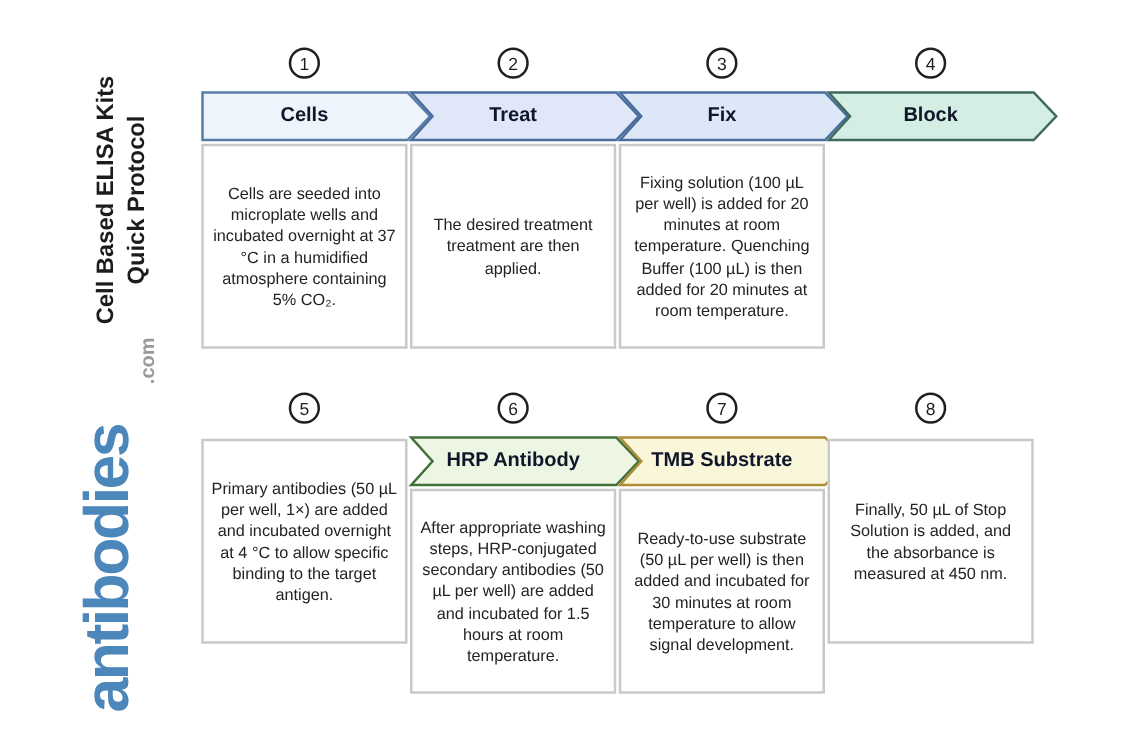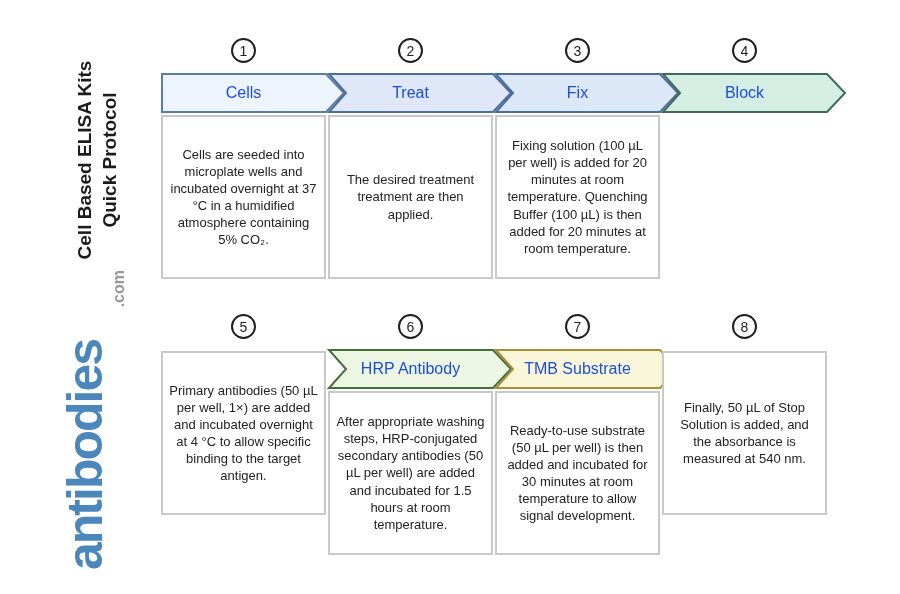--- a/index.html
+++ b/index.html
@@ -42,21 +42,21 @@
     width:25px; height:25px; border:2px solid #1f1f1f; border-radius:50%;
     background:#ffffff; display:flex; align-items:center; justify-content:center;
     font-size:14px; color:#1f1f1f; margin-bottom:10px;
   }
 
   .arrow { position:relative; width:165px; height:40px; }
   .arrow svg { position:absolute; left:0; top:0; overflow:visible; display:block; }
   .arrow-label {
     position:absolute; left:0; top:0; width:165px; height:40px;
     display:flex; align-items:center; justify-content:center;
-    font-size:16px; color:#1d4ed8;
+    font-size:16px; color:#0f172a;font-weight:bold;
   }
 
   .desc-box {
     margin-top:2px; width:165px; height:164px;
     background:#ffffff; border:2px solid #c9c9c9;
     display:flex; align-items:center; justify-content:center;
     padding:8px 6px;
   }
   .desc-box p {
     font-size:13px; line-height:1.32; color:#232323; text-align:center;
@@ -177,19 +177,19 @@
       <div class="desc-box">
         <p>Ready-to-use substrate (50 µL per well) is then added and incubated for 30 minutes at room temperature to allow signal development.</p>
       </div>
     </div>
 
     <div class="step">
       <div class="badge">
         <span>8</span>
       </div>
       <div class="desc-box">
-        <p>Finally, 50 µL of Stop Solution is added, and the absorbance is measured at 540 nm.</p>
+        <p>Finally, 50 µL of Stop Solution is added, and the absorbance is measured at 450 nm.</p>
       </div>
     </div>
 
   </div>
 
 </div>
 
 </body></html>

